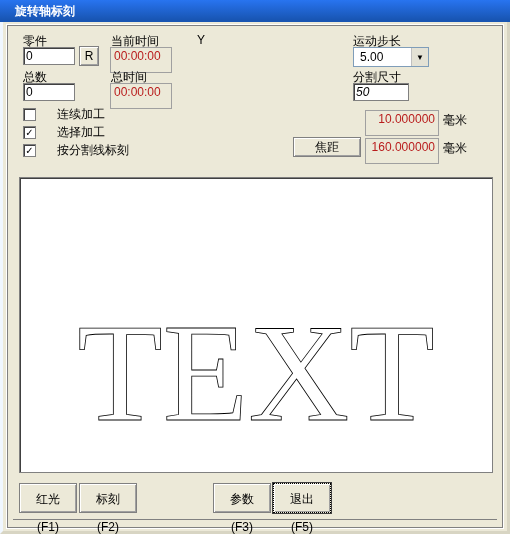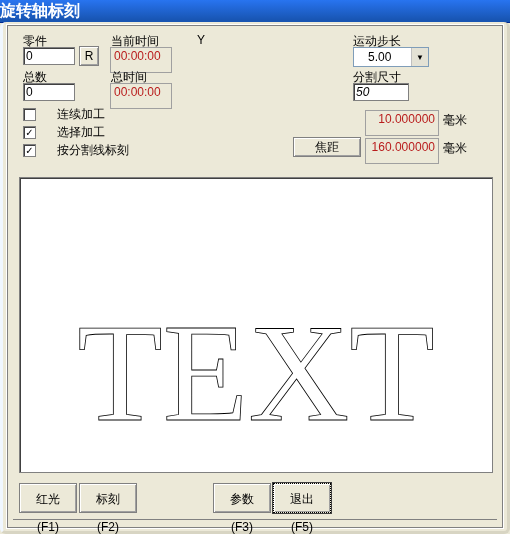--- a/index.html
+++ b/index.html
@@ -19,37 +19,36 @@
     box-sizing: border-box;
     position: relative;
   }
   .titlebar {
     height: 22px;
     background: linear-gradient(to bottom, #238aff 0%, #0461fa 10%, #2a6ed0 100%);
     background: linear-gradient(to bottom, #2874f0 0%, #1855b3 90%);
     color: #fff;
     display: flex;
     align-items: center;
-    padding-left: 0;
-    font-size: 16px;
+    padding-left: 15px;
+    font-size: 12px;
     font-weight: bold;
     border-bottom: 1px solid #002a8f;
   }
   .client {
     position: absolute;
     left: 0;
     top: 22px;
     right: 0;
     bottom: 0;
     background: #ece9d8;
     border-left: 3px solid #f0f7ff;
     border-right: 3px solid #d8d5c3;
     border-bottom: 3px solid #d8d5c3;
     box-sizing: border-box;
-    border-radius: 6px;
   }
   .client-inner {
     position: absolute;
     left: 3px;
     top: 2px;
     right: 3px;
     bottom: 2px;
     border: 1px solid #fff;
     background: #ece9d8;
     box-sizing: border-box;
@@ -96,21 +95,21 @@
     padding: 0;
     font-family: inherit;
   }
   .combo {
     position: absolute;
     background: #fff;
     border: 1px solid #7f9db9;
     box-sizing: border-box;
     height: 20px;
     font-size: 12px;
-    padding: 1px 14px;
+    padding: 1px 6px;
     display: flex;
     align-items: center;
   }
   .combo .arrow {
     position: absolute;
     right: 0; top: 0;
     width: 16px; height: 100%;
     background: #e4e2d5;
     border-left: 1px solid #c0c0c0;
     display: flex;

